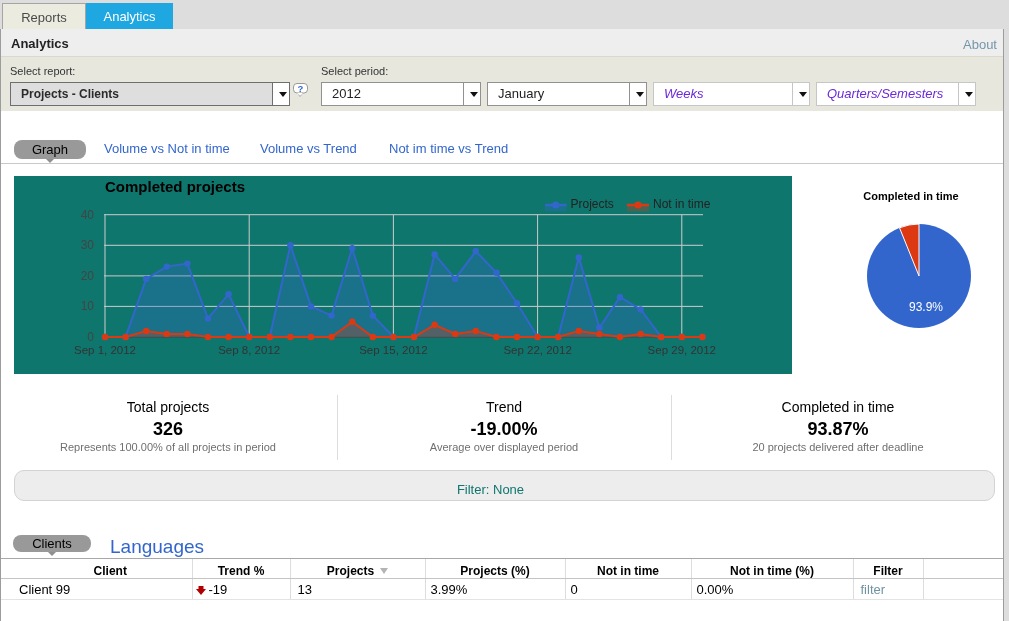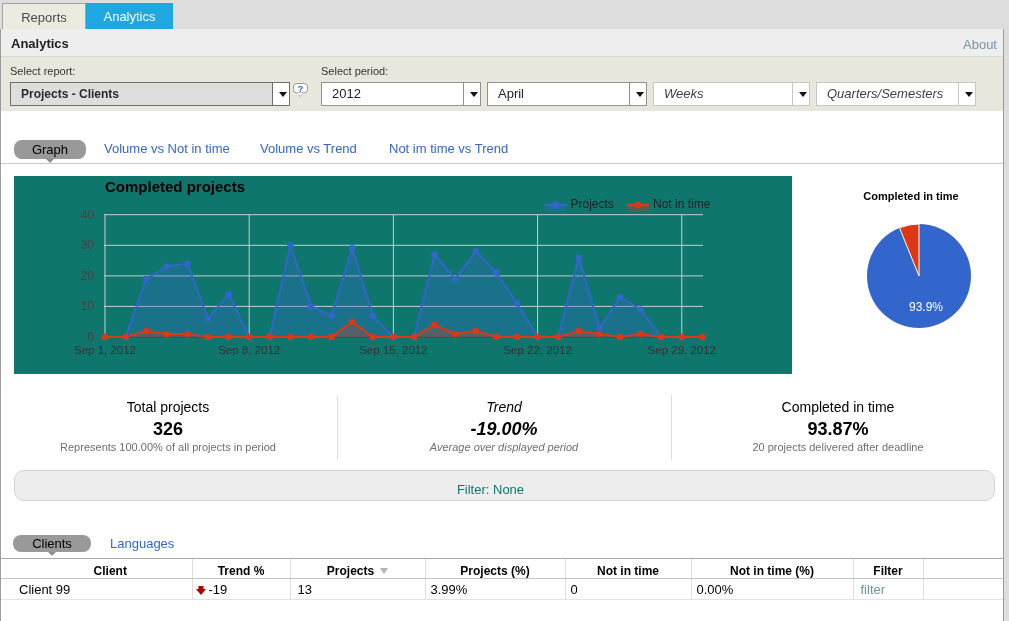--- a/index.html
+++ b/index.html
@@ -22,21 +22,21 @@
 #aboutLink { left:963px; top:37px; font-size:13px; color:#7496ab; }
 
 
 #formArea { left:1px; top:57px; width:1002px; height:54px; background:#e7e7de; }
 .lbl { font-size:11px; color:#333; }
 .sel { top:82px; height:24px; background:#fff; border:1px solid #919191; font-size:13px; color:#222; }
 .sel .txt { position:absolute; left:10px; top:3px; white-space:nowrap; }
 .sel .arr { position:absolute; right:0; top:0; width:17px; height:22px; border-left:1px solid #919191; background:#fff; }
 .sel .arr:after { content:""; position:absolute; left:5.5px; top:9px; width:0; height:0;
   border-left:4.5px solid transparent; border-right:4.5px solid transparent; border-top:5px solid #111; }
-.sel.dis { border-color:#c6c6c6; color:#404040; font-style:italic; }
+.sel.dis { border-color:#c6c6c6; color:#6d28d9; font-style:italic; }
 .sel.dis .arr { border-left-color:#c6c6c6; }
 #sel1 { left:10px; width:280px; background:#dedede; border-color:#6e6e6e; }
 #sel1 .txt { font-weight:bold; color:#2b2b2b; font-size:12px; top:4px; }
 #sel1 .arr { border-left-color:#6e6e6e; }
 #help { left:293px; top:83px; }
 
 
 .pill { background:#999; color:#000000; font-size:13px; text-align:center; border-radius:8px; }
 .caret { width:0; height:0; border-left:4px solid transparent; border-right:4px solid transparent; border-top:4px solid #8f8f8f; }
 #pillGraph { left:14px; top:140px; width:72px; height:19px; line-height:19px; }
@@ -58,21 +58,21 @@
 .st3 { font-size:11px; color:#6f6f6f; margin-top:1px; }
 .statSep { top:395px; width:1px; height:65px; background:#ddd; }
 
 
 #filterBar { left:14px; top:470px; width:981px; height:31px; background:#ededed; border:1px solid #d3d3d3;
   border-radius:10px; text-align:center; line-height:37px; font-size:13px; color:#0f766e; padding-right:28px; }
 
 
 #pillClients { left:13px; top:535px; width:78px; height:17px; line-height:17px; }
 #caretClients { left:48px; top:552px; }
-#langLink { left:110px; top:536px; font-size:13px; color:#3366cc; }
+#langLink { left:110px; top:536px; font-size:19px; color:#3366cc; }
 #hr2 { left:1px; top:558px; width:1002px; height:1px; background:#a8a8a8; }
 
 
 table { border-collapse:collapse; }
 #tbl { left:1px; top:559px; width:1002px; font-size:13px; color:#000; }
 #tbl th { font-size:12px; font-weight:bold; text-align:center; height:19px; vertical-align:top; padding-top:5px; border-bottom:1px solid #c4c4c4; border-right:1px solid #ddd; }
 #tbl td { height:20px; border-bottom:1px solid #e3e3e3; border-right:1px solid #ddd; padding-left:5px; }
 #tbl .noR { border-right:none; }
 .downArr { display:inline-block; vertical-align:-1px; margin-right:3px; }
 .filterLink { color:#6f93a4; padding-left:7px !important; }
@@ -102,21 +102,21 @@
     <rect x="0.5" y="0.5" width="14" height="9.5" rx="3.5" fill="#fff" stroke="#999"></rect>
     <polygon points="4.5,10 10,10 7,13.5" fill="#fff" stroke="#999" stroke-width="0.8"></polygon>
     <rect x="4.5" y="9.8" width="5" height="1.6" fill="#fff"></rect>
     <text x="7.5" y="8.6" font-size="9.5" font-weight="bold" fill="#3366cc" text-anchor="middle" font-family="Liberation Sans">?</text>
   </svg>
 <div class="abs sel" style="left:321px; width:160px;">
     <span class="txt">2012</span>
     <span class="arr"></span>
   </div>
 <div class="abs sel" style="left:487px; width:160px;">
-    <span class="txt">April</span>
+    <span class="txt">January</span>
     <span class="arr"></span>
   </div>
 <div class="abs sel dis" style="left:653px; width:157px;">
     <span class="txt">Weeks</span>
     <span class="arr"></span>
   </div>
 <div class="abs sel dis" style="left:816px; width:160px;">
     <span class="txt">Quarters/Semesters</span>
     <span class="arr"></span>
   </div>
@@ -246,21 +246,21 @@
   <circle cx="59" cy="59" r="52" fill="#3366cc"></circle>
   <path d="M59,59 L39.5,10.8 A52,52 0 0 1 59,7 Z" fill="#dc3912" stroke="#fff" stroke-width="1"></path>
   <text x="66" y="94" font-size="12" fill="#fff" text-anchor="middle" font-family="Liberation Sans">93.9%</text>
 </svg>
 
 <div class="abs statCol" style="left:1px;">
   <div class="st1">Total projects</div>
   <div class="st2">326</div>
   <div class="st3">Represents 100.00% of all projects in period</div>
 </div>
-<div class="abs statCol" style="left:337px;font-style:italic;">
+<div class="abs statCol" style="left:337px;">
   <div class="st1">Trend</div>
   <div class="st2">-19.00%</div>
   <div class="st3">Average over displayed period</div>
 </div>
 <div class="abs statCol" style="left:671px;">
   <div class="st1">Completed in time</div>
   <div class="st2">93.87%</div>
   <div class="st3">20 projects delivered after deadline</div>
 </div>
 <div class="abs statSep" style="left:337px;"></div>

